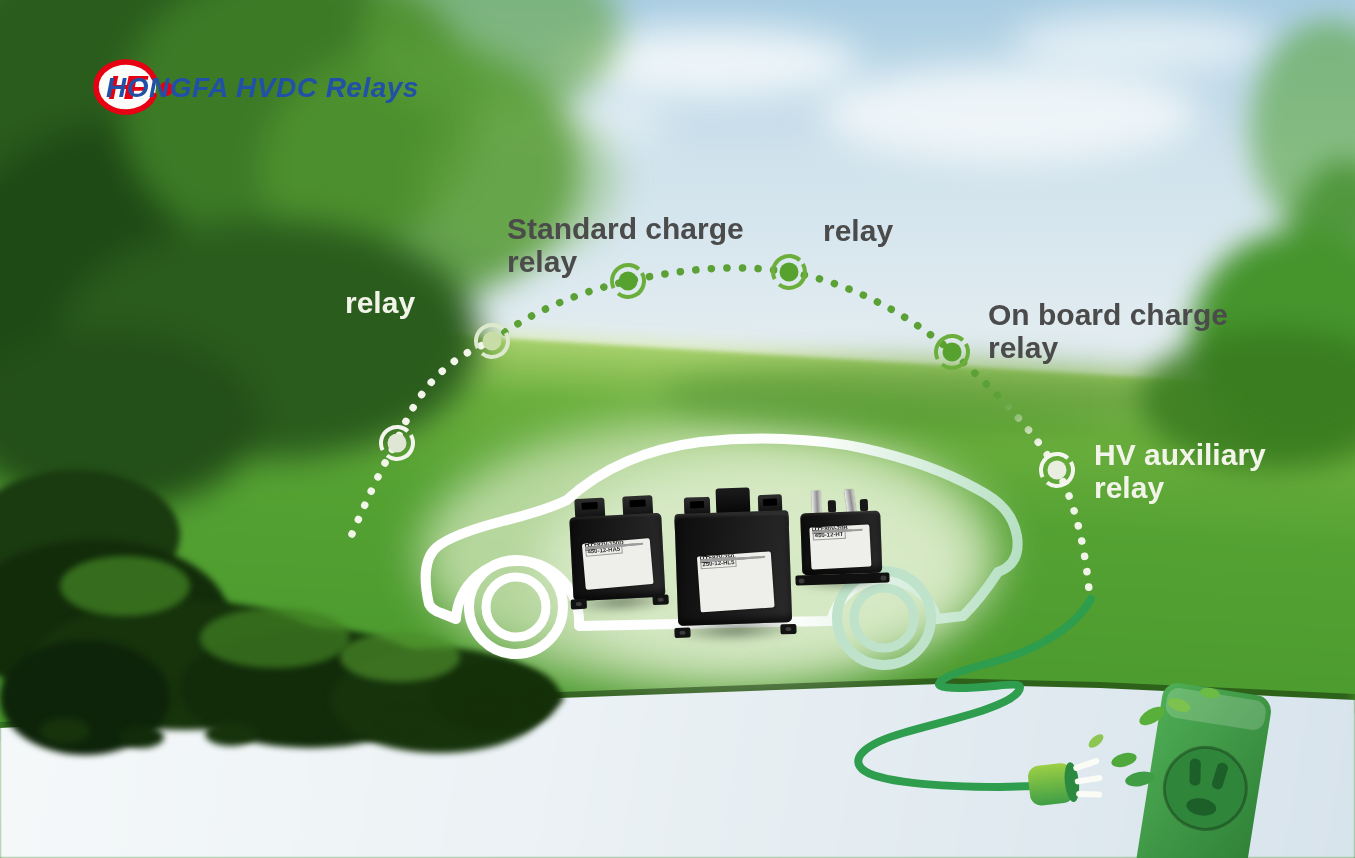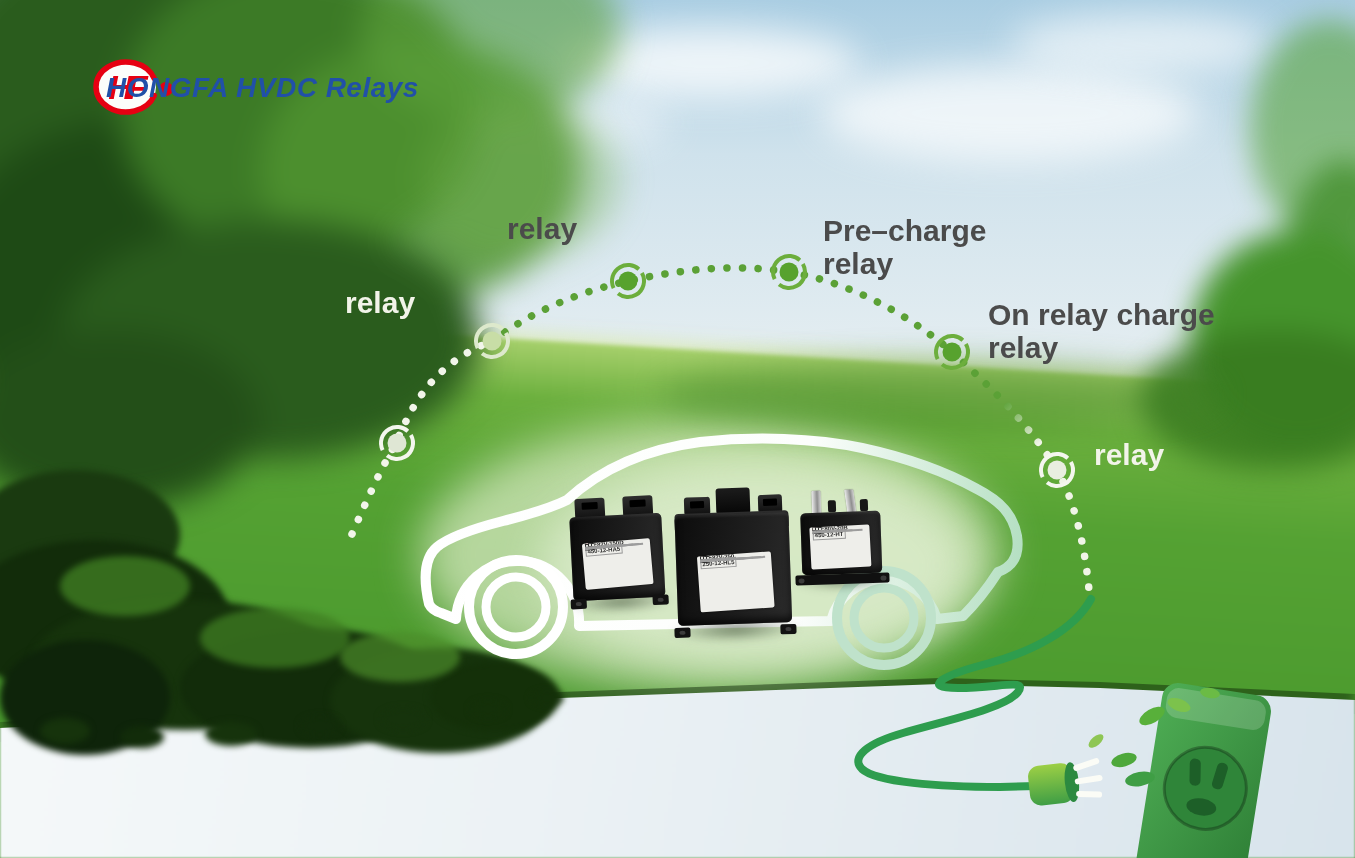--- a/index.html
+++ b/index.html
@@ -288,31 +288,32 @@
       <div class="rl-bar" style="width:84%"></div>
         <div class="rl-bar" style="width:66%"></div>
     </div>
     <div class="flange"></div>
   </div>
 
   <div class="callout light" style="left:345px;top:286px">
     <div style="position:relative">relay</div>
   </div>
   <div class="callout dark" style="left:507px;top:212px">
+    <div style="position:relative">Standard charge</div>
     <div style="position:relative">relay</div>
   </div>
   <div class="callout dark" style="left:823px;top:214px">
-    <div style="position:relative">Pre–charge</div>
     <div style="position:relative">relay</div>
   </div>
   <div class="callout dark" style="left:988px;top:298px">
-    <div style="position:relative">On relay charge</div>
+    <div style="position:relative">On board charge</div>
     <div style="position:relative">relay</div>
   </div>
   <div class="callout light" style="left:1094px;top:438px">
+    <div style="position:relative">HV auxiliary</div>
     <div style="position:relative">relay</div>
   </div>
 
   <div class="brand">
     <svg width="84" height="60" viewBox="0 0 84 60">
       <ellipse cx="34" cy="29" rx="30" ry="25" fill="#fcfdfb"></ellipse>
       <path d="M 62.2 37.6 A 30 25 0 1 1 62.2 20.4" fill="none" stroke="#e60012" stroke-width="5.5" stroke-linecap="round"></path>
       <text x="33" y="41" text-anchor="middle" font-family="Liberation Sans, sans-serif" font-size="34" font-weight="bold" font-style="italic" letter-spacing="-6" fill="#e60012" stroke="#ffffff" stroke-width="1.2" paint-order="stroke">HF</text>
       <circle cx="74" cy="31" r="7" fill="#e60012"></circle>
     </svg>

